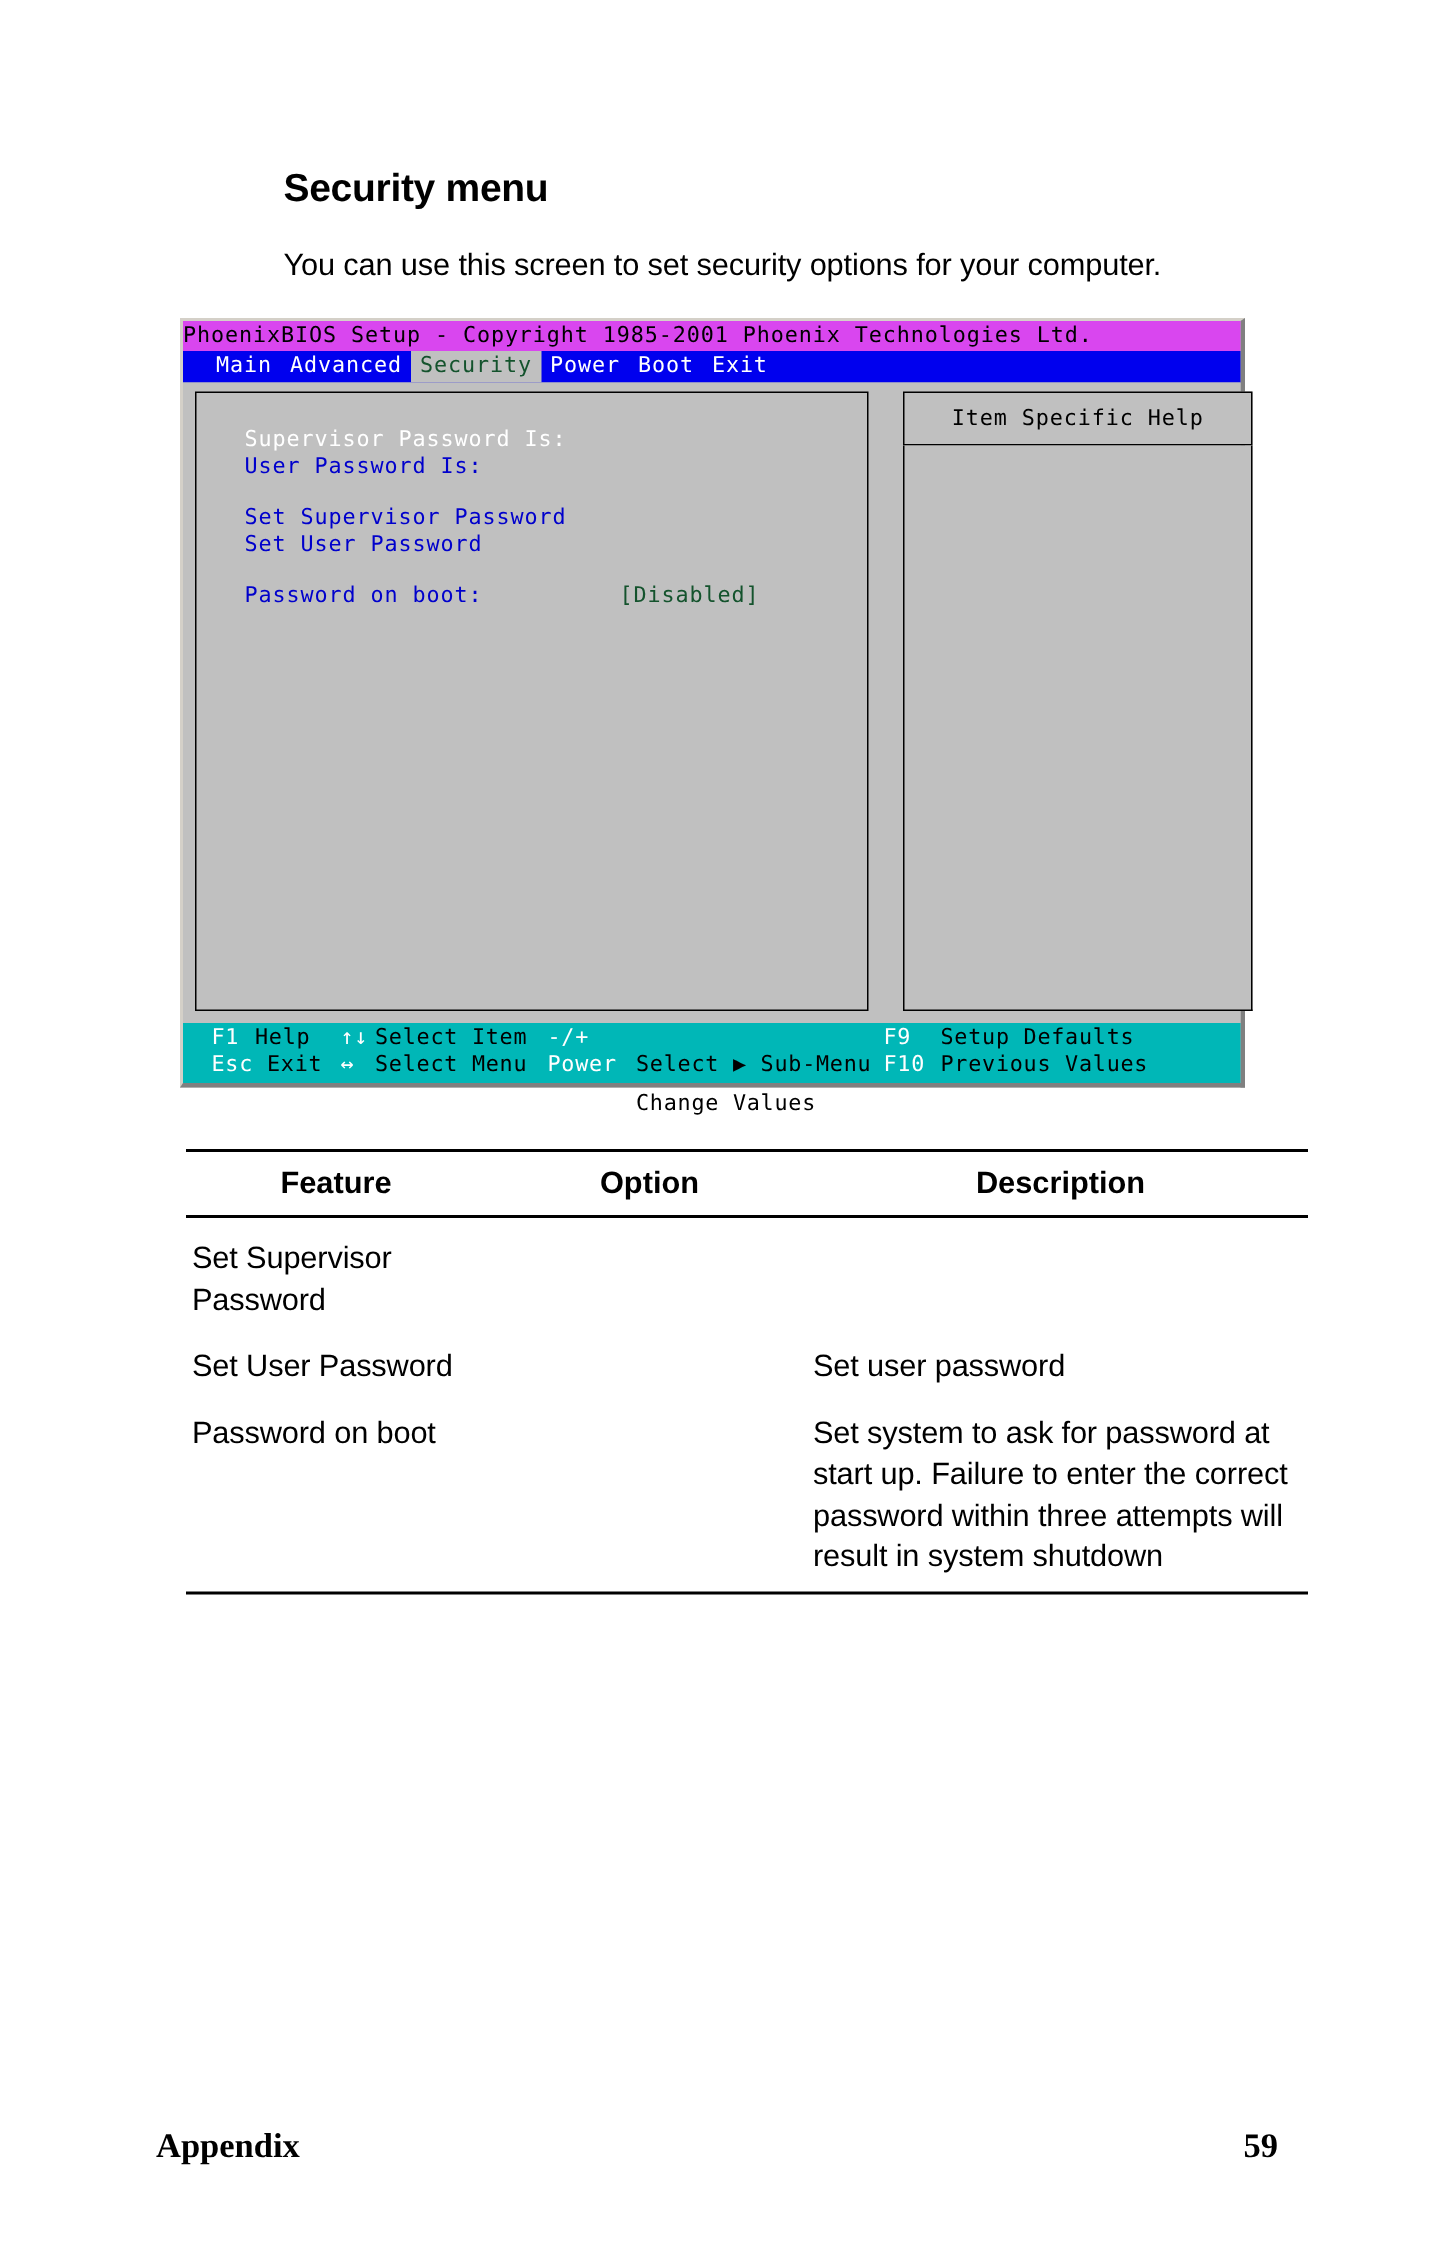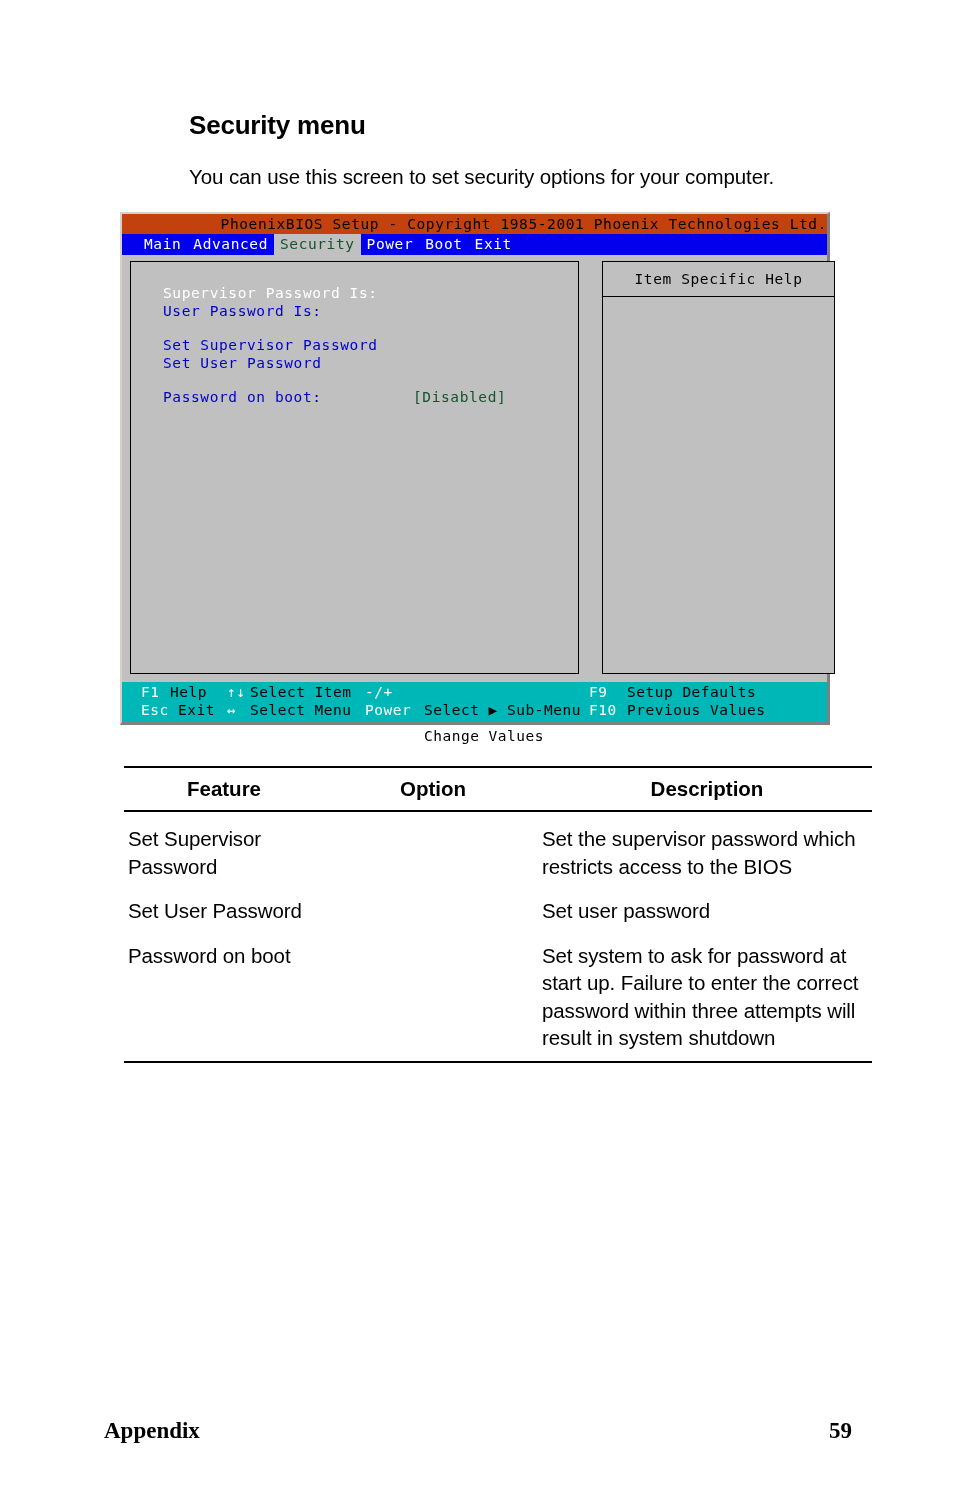--- a/index.html
+++ b/index.html
@@ -59,25 +59,25 @@
     border-bottom: 3px solid #808080;
     box-sizing: border-box;
     font-family: "DejaVu Sans Mono", "Liberation Mono", monospace;
   }
 
   .bios-titlebar {
     position: absolute;
     left: 0; top: 0;
     width: 705px;
     height: 20px;
-    background: #c2410c;
+    background: #d946ef;
     color: #000000;
     font-size: 14.5px;
     line-height: 20px;
-    text-align: right;
+    text-align: left;
     letter-spacing: 0.6px;
     white-space: nowrap;
     overflow: hidden;
   }
 
   .bios-menubar {
     position: absolute;
     left: 0; top: 20px;
     width: 705px;
     height: 21px;
@@ -304,21 +304,20 @@
       <div class="th c1">Feature</div>
       <div class="th c2">Option</div>
       <div class="th c3">Description</div>
     </div>
 
     <div class="rule-mid"></div>
 
     <div class="tbl-row">
       <div class="td c1">Set Supervisor Password</div>
       <div class="td c2"></div>
-      <div class="td c3">Set the supervisor password which restricts access to the BIOS</div>
     </div>
 
     <div class="tbl-row">
       <div class="td c1">Set User Password</div>
       <div class="td c2"></div>
       <div class="td c3">Set user password</div>
     </div>
 
     <div class="tbl-row pad-row-last">
       <div class="td c1">Password on boot</div>

